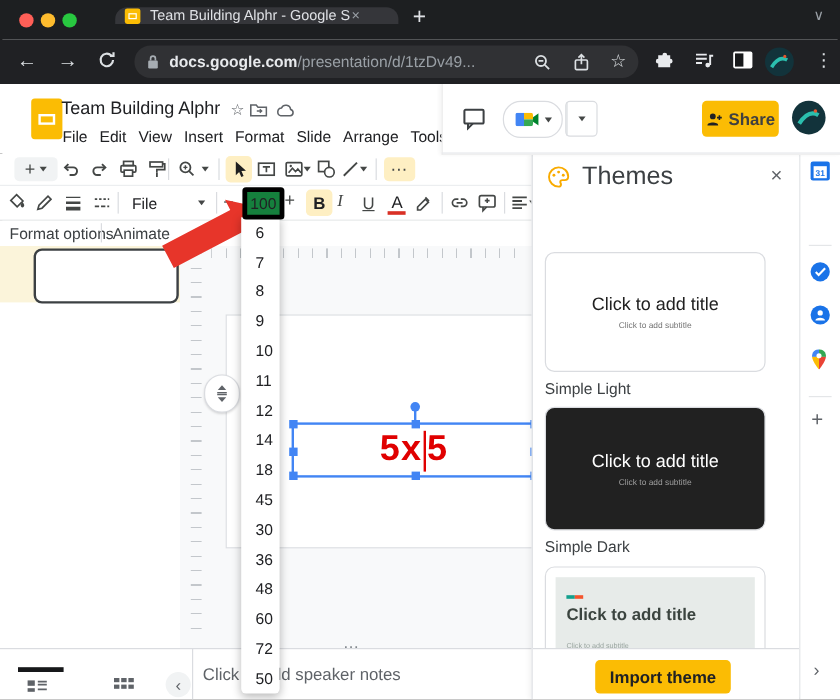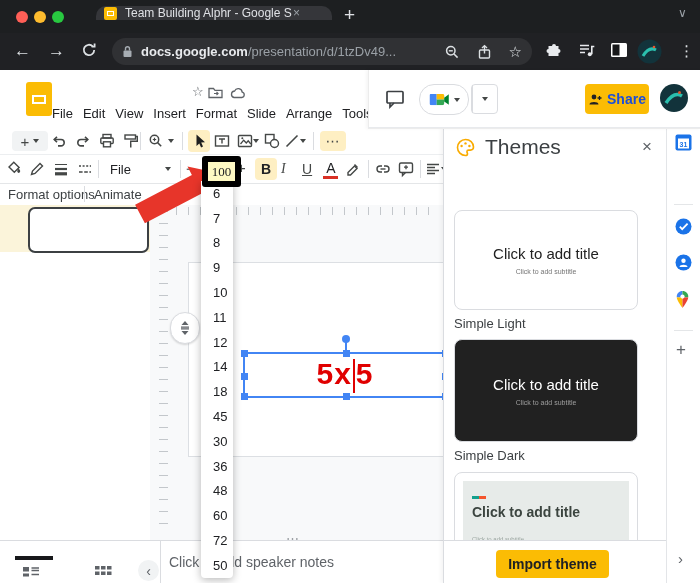--- a/index.html
+++ b/index.html
@@ -32,22 +32,22 @@
   .btn-share{position:absolute;left:216px;top:14px;height:30px;width:64px;display:flex;align-items:center;
     justify-content:center;gap:5px;background:#fbbc04;border-radius:4px;}
   
   .toolbar1{position:absolute;left:0;top:128px;width:443px;height:26px;background:#fff;border-bottom:1px solid #eceef0;}
   .toolbar2{position:absolute;left:0;top:155px;width:443px;height:28px;background:#fff;border-bottom:1px solid #e4e6e8;}
   .optionsbar{position:absolute;left:0;top:184px;width:443px;height:21px;background:#fff;border-bottom:1px solid #dadce0;font-size:13px;color:#3c4043;}
   .sep{position:absolute;width:1px;height:18px;background:#dadce0;}
   .tbtn{position:absolute;display:flex;align-items:center;justify-content:center;}
   .caret{width:0;height:0;border-left:3.5px solid transparent;border-right:3.5px solid transparent;border-top:4px solid #444746;}
   .ylw{background:#feefc3;border-radius:4px;}
-  .sizebox{position:absolute;left:202px;top:156px;width:27px;height:19px;border:6px solid #000000;border-radius:3px;
-    background:#fef9c3;display:flex;align-items:center;justify-content:center;font-size:13px;color:#202124;font-family:Liberation Serif, serif;}
+  .sizebox{position:absolute;left:202px;top:156px;width:27px;height:19px;border:4px solid #000000;border-radius:3px;
+    background:#15803d;display:flex;align-items:center;justify-content:center;font-size:13px;color:#202124;}
   
   .filmstrip{position:absolute;left:0;top:205px;width:150px;height:335px;background:#fff;}
   .selband{position:absolute;left:0;top:0;width:150px;height:47px;background:#fbf4da;}
   .thumb{position:absolute;left:28px;top:2px;width:117px;height:42px;background:#fff;border:2px solid #3c4043;border-radius:7px;}
   .canvas{position:absolute;left:150px;top:205px;width:293px;height:335px;background:#f8f9fa;}
   .vruler{position:absolute;left:9px;top:6px;width:9px;height:324px;
     background:repeating-linear-gradient(to bottom,#c3c7cb 0 1px,transparent 1px 12px);}
   .hruler{position:absolute;left:26px;top:2px;width:260px;height:8px;
     background:repeating-linear-gradient(to right,#c3c7cb 0 1px,transparent 1px 12px);}
   .slide{position:absolute;left:38px;top:57px;width:255px;height:193px;background:#fff;border:1px solid #dcdfe3;}
@@ -171,20 +171,21 @@
         <path d="M6 17 q6-10 13-6" stroke="#2bbfae" stroke-width="3" fill="none"></path>
         <circle cx="17" cy="8" r="1.3" fill="#e4572e"></circle>
       </svg>
   </div>
   <div class="abs navglyph" style="left:679px;top:43px;font-size:15px;z-index:2;">⋮</div>
 
   <div class="appheader">
     <div class="abs" style="left:26px;top:12px;width:26px;height:34px;background:#fbbc04;border-radius:3px;">
       <span style="position:absolute;left:6px;top:13px;width:14px;height:9px;border:2.5px solid #fff;box-sizing:border-box;"></span>
     </div>
+    <div class="doctitle">Team Building Alphr</div>
     <span class="abs hdr-smallicon" style="left:182px;top:14px;">☆</span>
     <span class="abs" style="left:208px;top:15px;">
       <svg width="15" height="13" viewBox="0 0 15 13">
           <path d="M1 2.5 h4.5 l1.5 1.8 H14 v7.2 H1 Z" fill="none" stroke="#5f6368" stroke-width="1.3"></path>
           <path d="M6 7.5 h4 M8.5 6 l1.6 1.5 L8.5 9" stroke="#5f6368" stroke-width="1.1" fill="none"></path>
         </svg>
     </span>
     <span class="abs" style="left:230px;top:15px;">
       <svg width="16" height="12" viewBox="0 0 16 12">
           <path d="M4 10.5 a3.3 3.3 0 0 1 .6-6.5 a4 4 0 0 1 7.6 1.2 a2.7 2.7 0 0 1-.4 5.3 Z" fill="none" stroke="#5f6368" stroke-width="1.3"></path>
@@ -231,21 +232,21 @@
       <span class="flex" style="width:24px;height:28px;border-left:1px solid #dadce0;justify-content:center;">
           <span class="caret"></span>
         </span>
     </div>
     <div class="btn-share">
       <svg width="14" height="13" viewBox="0 0 14 13">
           <circle cx="6" cy="4" r="2.4" fill="#202124"></circle>
           <path d="M1.5 11.5 c0-3.2 9-3.2 9 0 Z" fill="#202124"></path>
           <path d="M11.5 3 v4 M9.5 5 h4" stroke="#202124" stroke-width="1.3"></path>
         </svg>
-      <span style="font-size:14px;font-weight:bold;color:#1d4ed8;">Share</span>
+      <span style="font-size:14px;font-weight:bold;color:#404040;">Share</span>
     </div>
     <span class="abs" style="left:290px;top:13px;">
       <svg width="30" height="30" viewBox="0 0 30 30">
           <circle cx="15" cy="15" r="14" fill="#12333b"></circle>
           <path d="M7 20 q8-12 16-7" stroke="#2bbfae" stroke-width="3.5" fill="none"></path>
           <circle cx="20.5" cy="9.5" r="1.5" fill="#e4572e"></circle>
         </svg>
     </span>
   </div>
   <div class="abs" style="left:368px;top:127px;width:332px;height:1px;background:#e8eaed;z-index:31;"></div>

